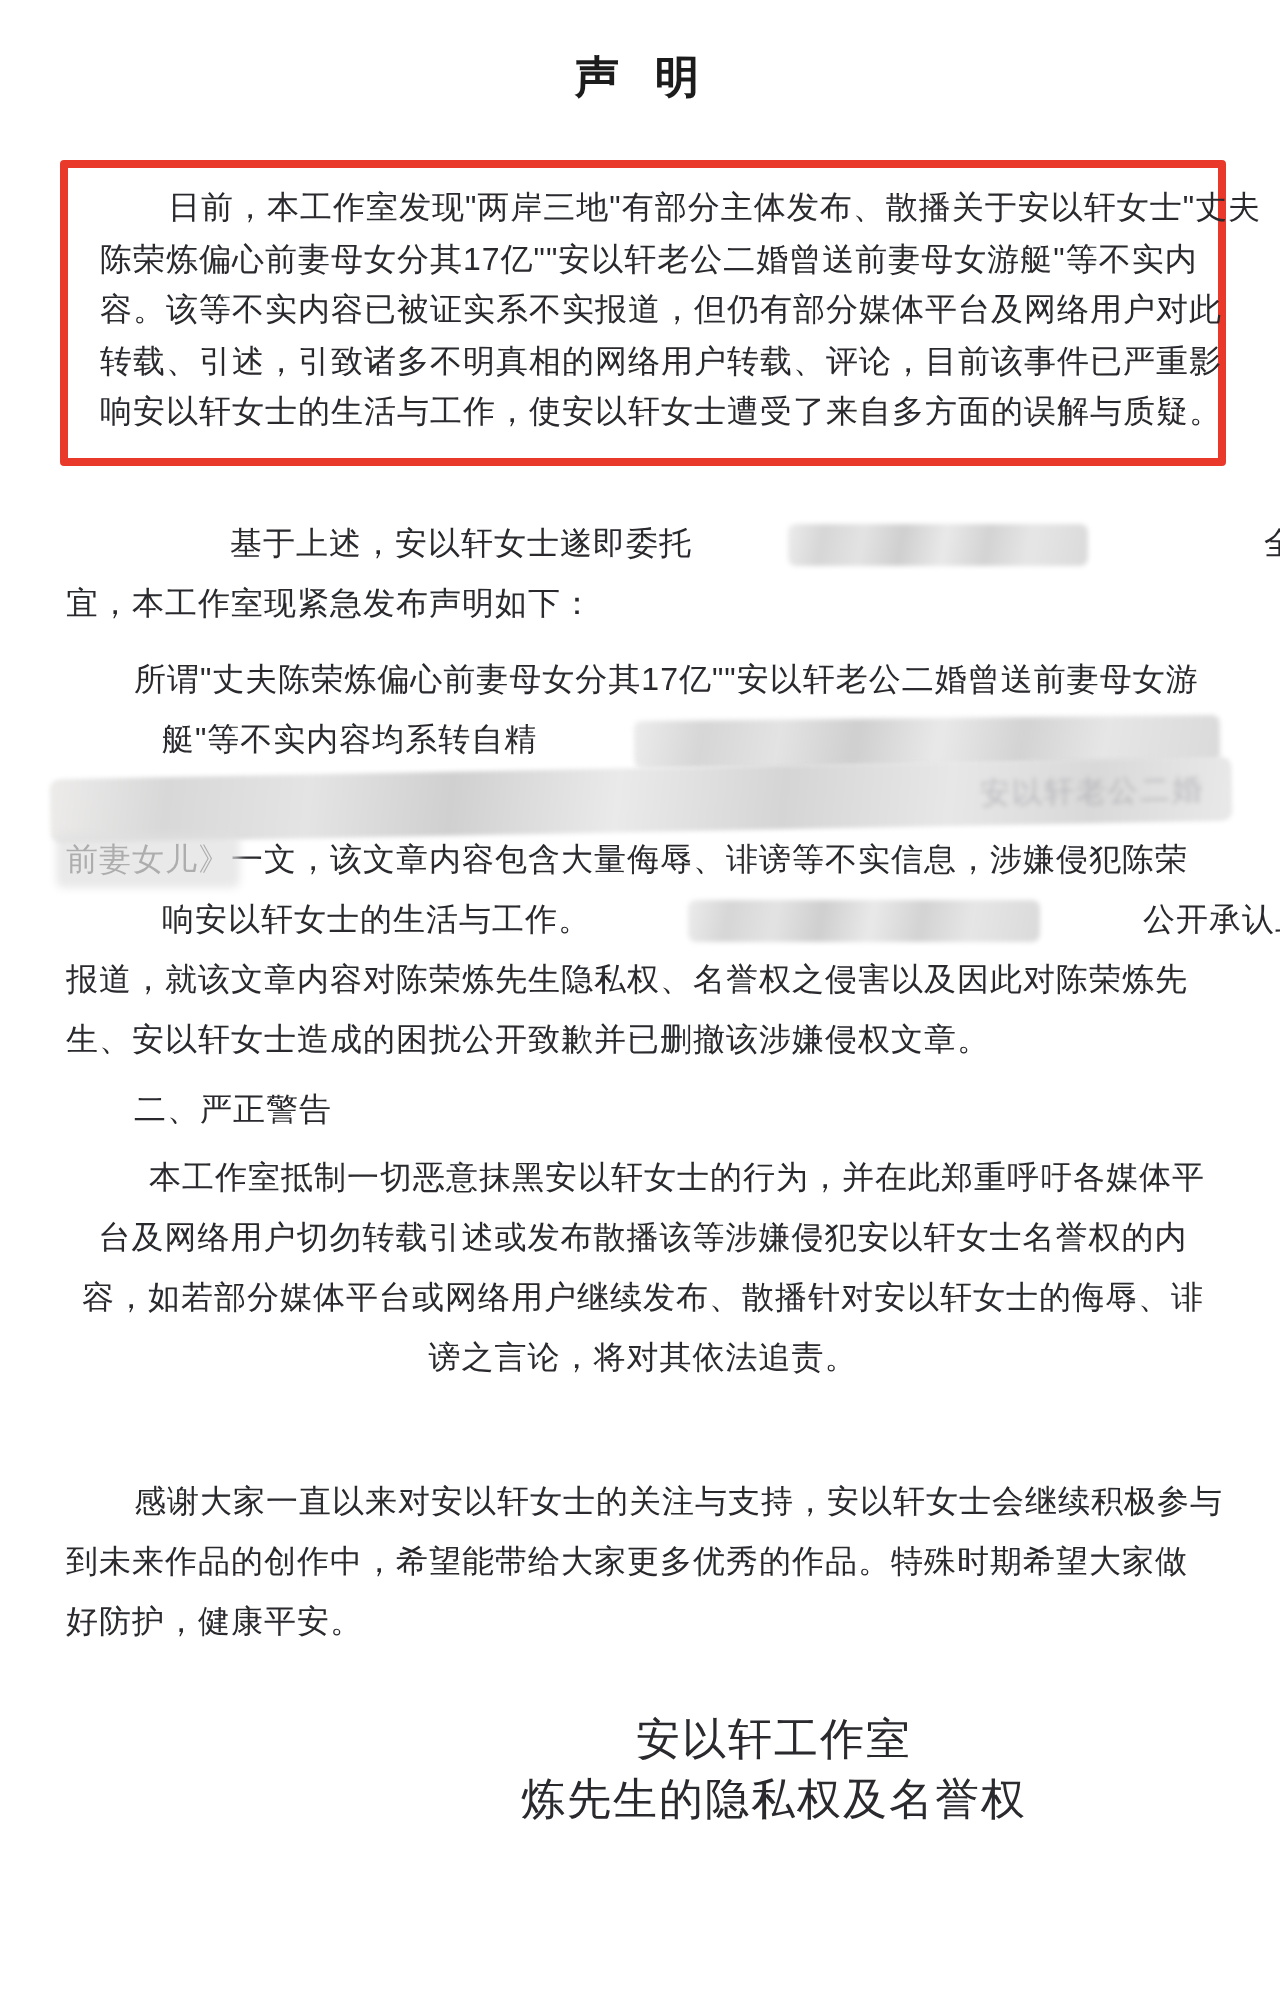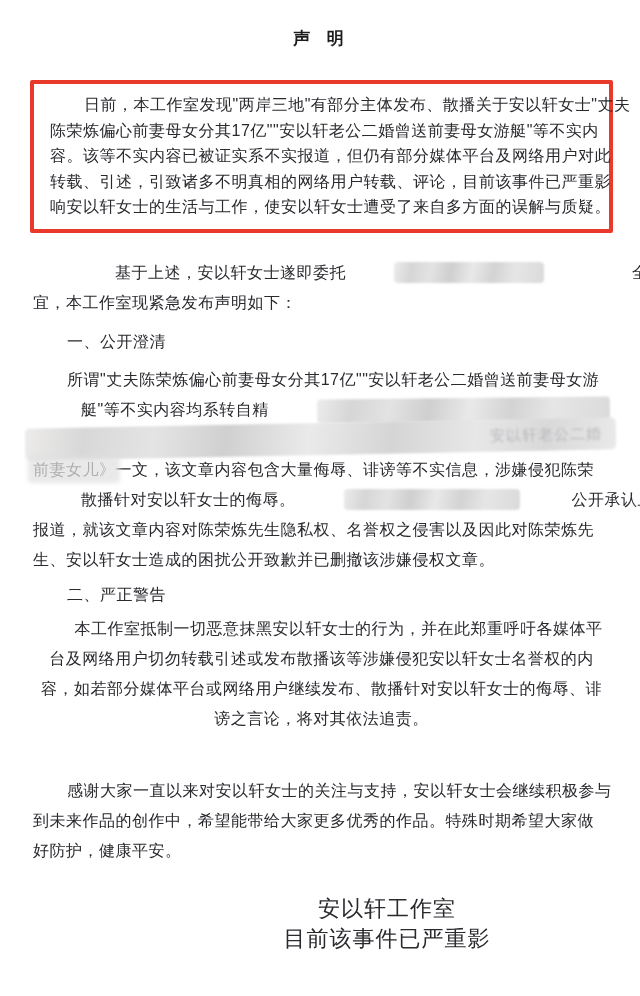--- a/index.html
+++ b/index.html
@@ -7,21 +7,21 @@
     width:640px;height:996px;overflow:hidden;
     font-family:"Liberation Sans","DejaVu Sans",sans-serif;
     color:#262626;
     -webkit-font-smoothing:antialiased;
   }
   .page{
     width:640px;height:996px;box-sizing:border-box;
     padding:24px 30px 0 33px;background:#fff;position:relative;
   }
   .title{
-    text-align:center;font-size:17px;font-weight:bold;color:#1c1c1c;
+    text-align:center;font-size:22px;font-weight:bold;color:#1c1c1c;
     letter-spacing:6px;margin:0 0 0 0;line-height:30px;
   }
   .red-box{
     border:4px solid #e8392a;border-radius:2px;
     margin:26px -3px 0 -3px;
     padding:8px 12px 9px 16px;
     box-sizing:border-box;
   }
   .red-box .line{line-height:25.5px;}
   .line{
@@ -94,38 +94,37 @@
 
   <div class="para p2">
     <div class="line indent flexline">
       <span>基于上述，安以轩女士遂即委托</span>
       <span class="blur blur-inline-1"></span>
       <span>全权处理相关事</span>
     </div>
     <div class="line">宜，本工作室现紧急发布声明如下：</div>
   </div>
 
-  <h2 class="heading h1m">一、公开澄清</h2>
 
   <div class="para p3">
     <div class="line indent">所谓"丈夫陈荣炼偏心前妻母女分其17亿""安以轩老公二婚曾送前妻母女游</div>
     <div class="line flexline">
       <span>艇"等不实内容均系转自精</span>
       <span class="blur blur-fill"></span>
     </div>
     <div class="band-wrap">
       <div class="blur-band">
         <span class="ghost">安以轩老公二婚</span>
       </div>
     </div>
     <div class="line rel">
       <span class="blur-overlay"></span><span>前妻女儿》</span><span>一文，该文章内容包含大量侮辱、诽谤等不实信息，涉嫌侵犯陈荣</span>
     </div>
     <div class="line flexline">
-      <span>散播针对安以轩女士的侮辱。</span>
+      <span>响安以轩女士的生活与工作。</span>
       <span class="blur blur-inline-2"></span>
       <span>公开承认上述文章系不实</span>
     </div>
     <div class="line">报道，就该文章内容对陈荣炼先生隐私权、名誉权之侵害以及因此对陈荣炼先</div>
     <div class="line">生、安以轩女士造成的困扰公开致歉并已删撤该涉嫌侵权文章。</div>
   </div>
 
   <h2 class="heading h2m">二、严正警告</h2>
 
   <div class="para p4">
@@ -136,16 +135,16 @@
   </div>
 
   <div class="para p5">
     <div class="line indent">感谢大家一直以来对安以轩女士的关注与支持，安以轩女士会继续积极参与</div>
     <div class="line">到未来作品的创作中，希望能带给大家更多优秀的作品。特殊时期希望大家做</div>
     <div class="line">好防护，健康平安。</div>
   </div>
 
   <div class="sign-block">
     <div>安以轩工作室</div>
-    <div>目前该事件已严重影</div>
+    <div>炼先生的隐私权及名誉权</div>
   </div>
 
 </div>
 
 </body></html>

